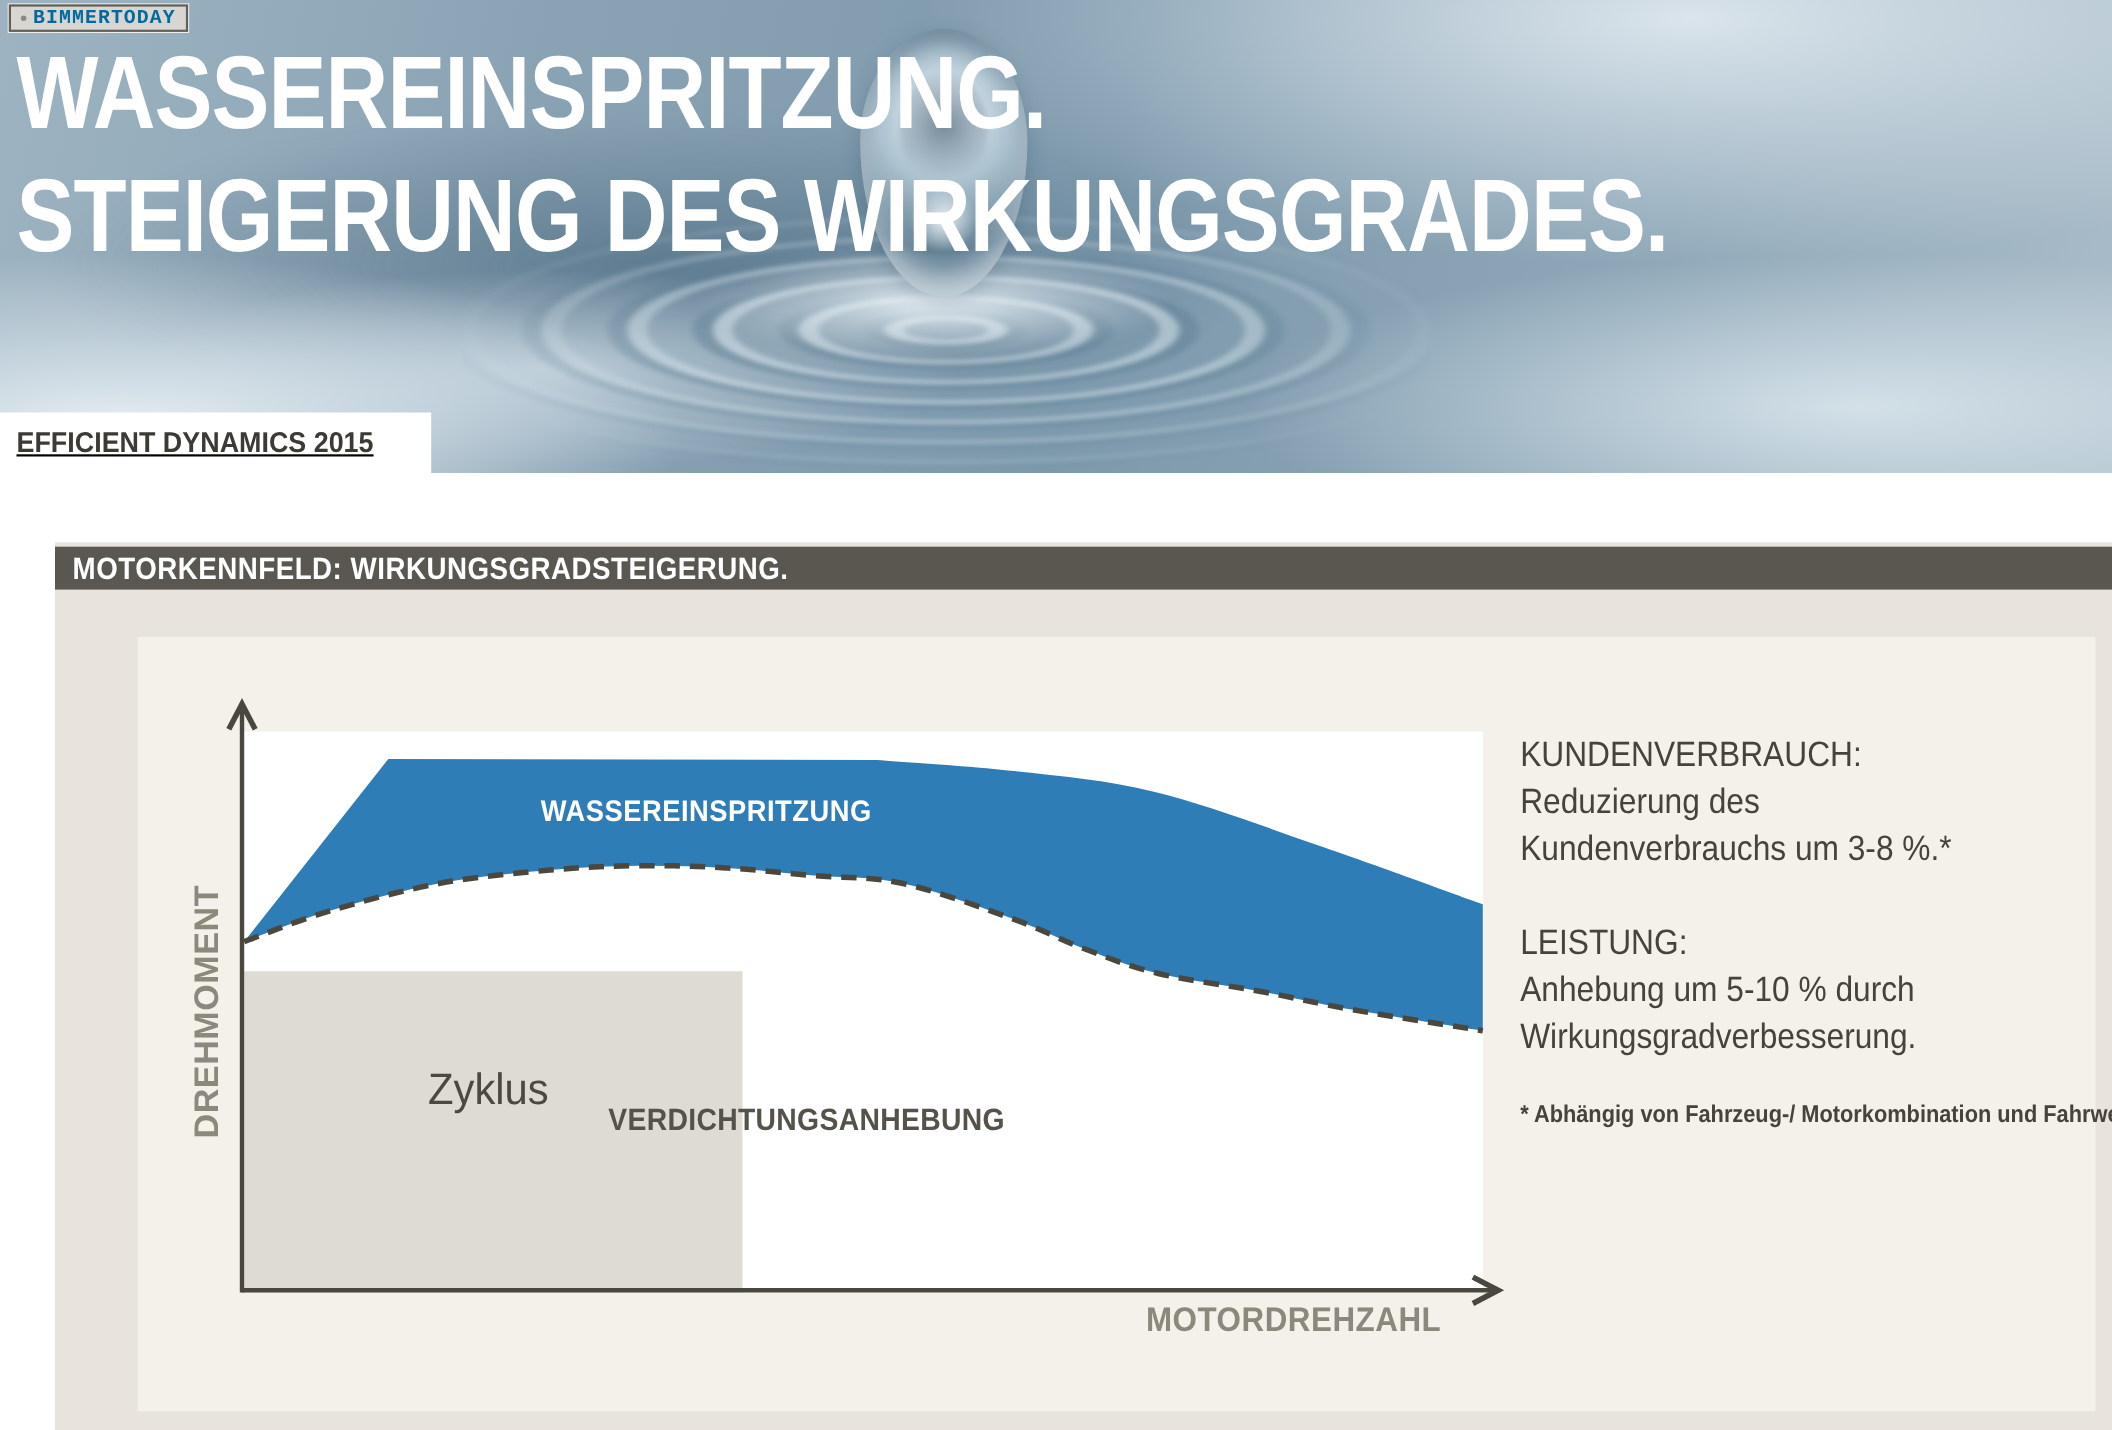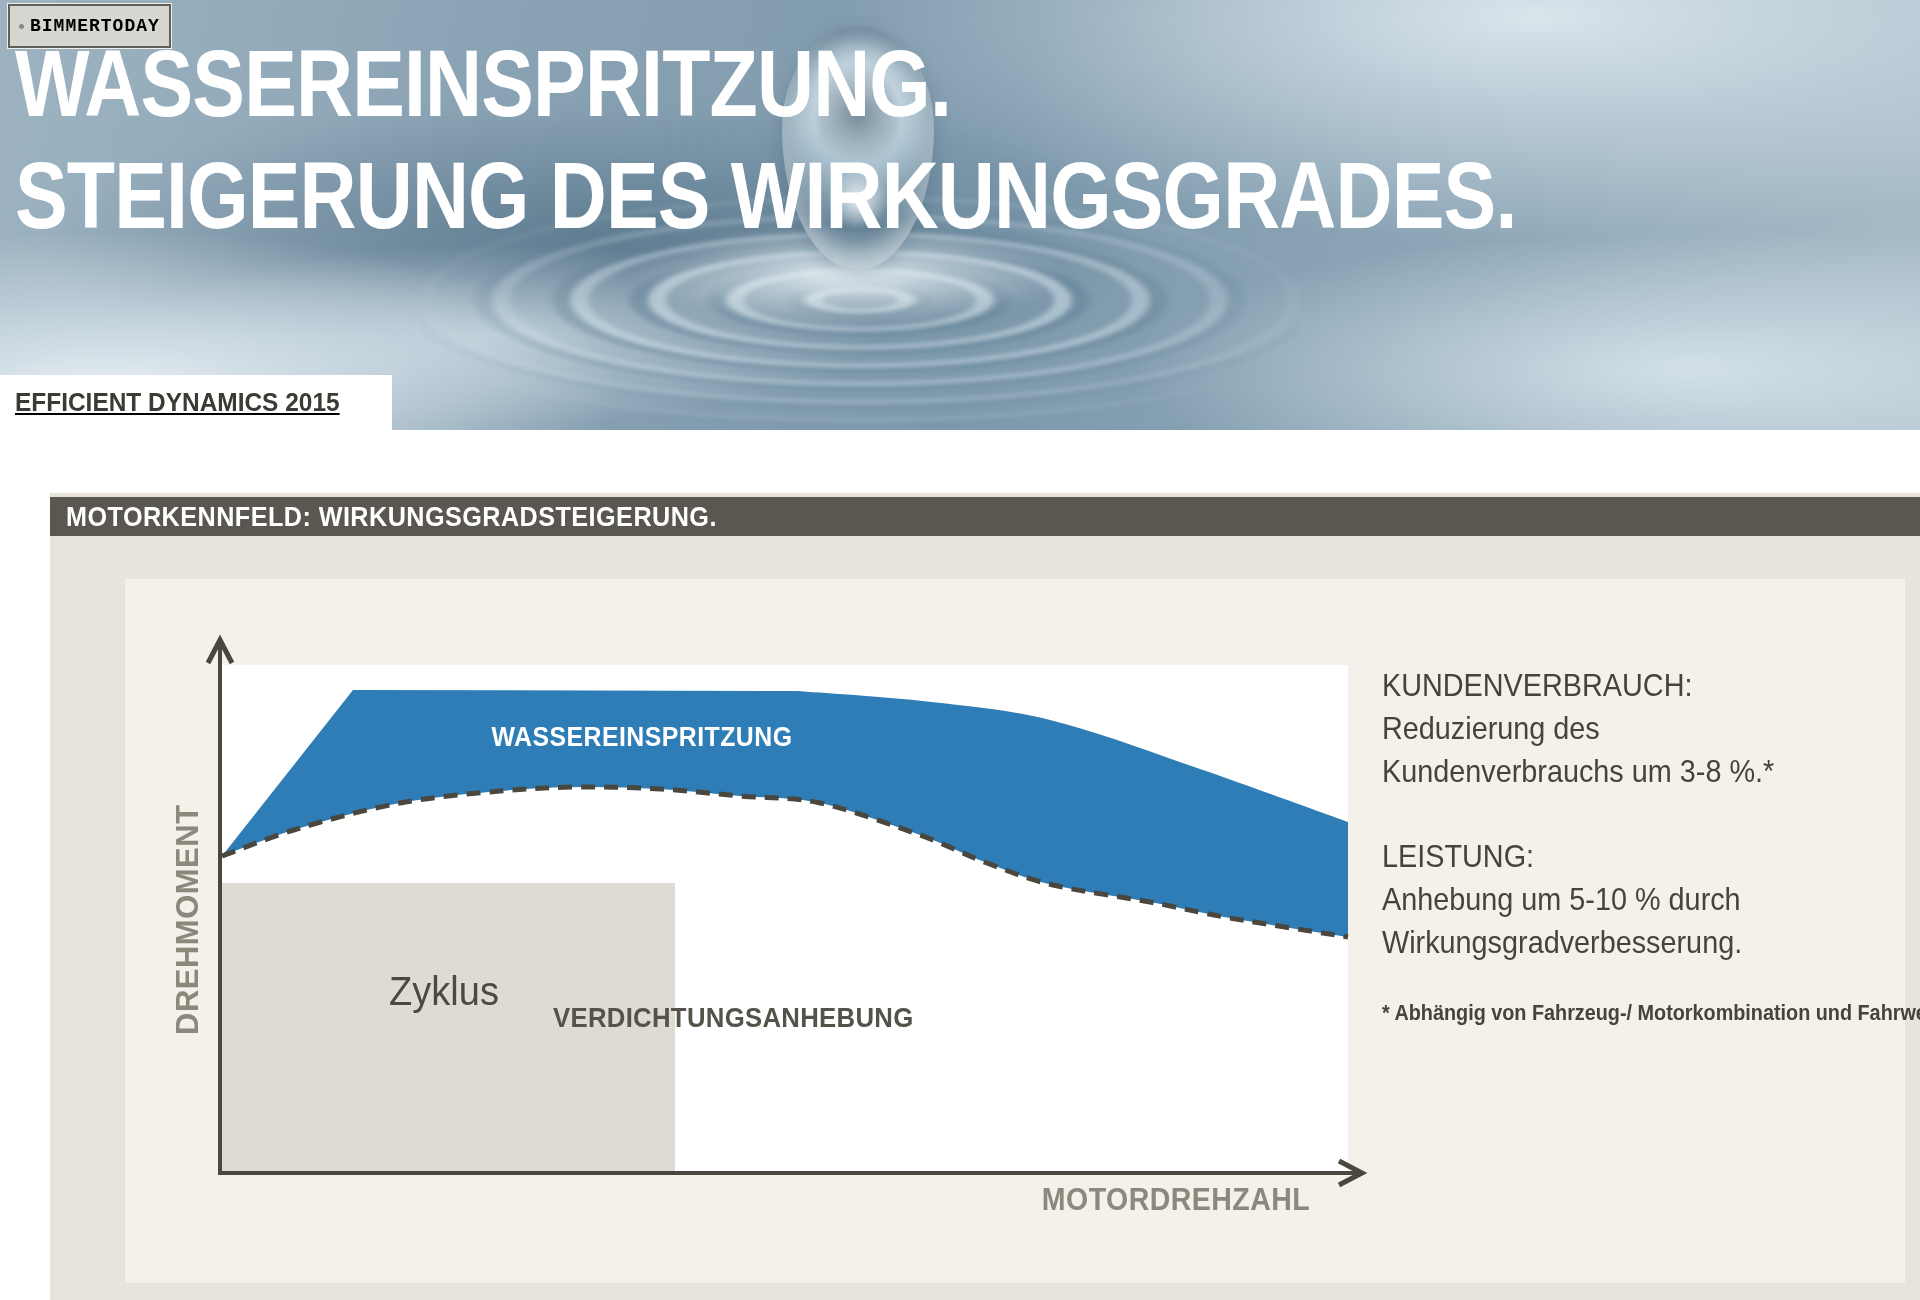--- a/index.html
+++ b/index.html
@@ -30,23 +30,23 @@
              background:radial-gradient(circle at 50% 32%, rgba(236,244,248,0.95) 0%, rgba(176,198,211,0.92) 34%,
                         rgba(96,126,146,0.92) 68%, rgba(156,180,194,0.95) 100%);
              box-shadow: inset 0 -14px 26px rgba(255,255,255,0.55), inset 0 12px 22px rgba(36,66,90,0.45),
                          0 6px 18px rgba(40,70,95,0.25); }
   .droplet-core { position:absolute; left:24%; top:16%; width:52%; height:44%; border-radius:50%;
                   background:radial-gradient(circle at 50% 45%, rgba(30,58,80,0.55), rgba(30,58,80,0) 70%); filter:blur(2px); }
   .droplet-glint { position:absolute; left:30%; top:58%; width:40%; height:26%; border-radius:50%;
                    background:radial-gradient(circle, rgba(250,253,255,0.85), rgba(250,253,255,0) 70%); filter:blur(1px); }
 
   
-  .logo { position:absolute; left:8px; top:4px; height:44px; display:flex; align-items:center; gap:6px;
+  .logo { position:absolute; left:8px; top:4px; height:25px; display:flex; align-items:center; gap:6px;
           padding:0 9px; background:#d7d6d1; border:2px solid #605f59; box-shadow:0 0 0 1px #efeeea;
-          font-family:"Liberation Mono", monospace; font-weight:700; font-size:18px; letter-spacing:1px; color:#000000; }
+          font-family:"Liberation Mono", monospace; font-weight:700; font-size:18px; letter-spacing:1px; color:#0369a1; }
   .logo-dot { width:5px; height:5px; border-radius:50%; background:#8a8982; flex:0 0 auto; }
 
   
   .title { position:absolute; left:15px; top:28px; color:#ffffff; font-weight:700;
            font-size:94px; line-height:112px; letter-spacing:-1px; white-space:nowrap;
            transform:scaleX(0.84); transform-origin:left top; }
 
   
   .tab { position:absolute; left:0; top:375px; width:392px; height:55px; background:#ffffff;
          display:flex; align-items:center;text-decoration:underline; }

